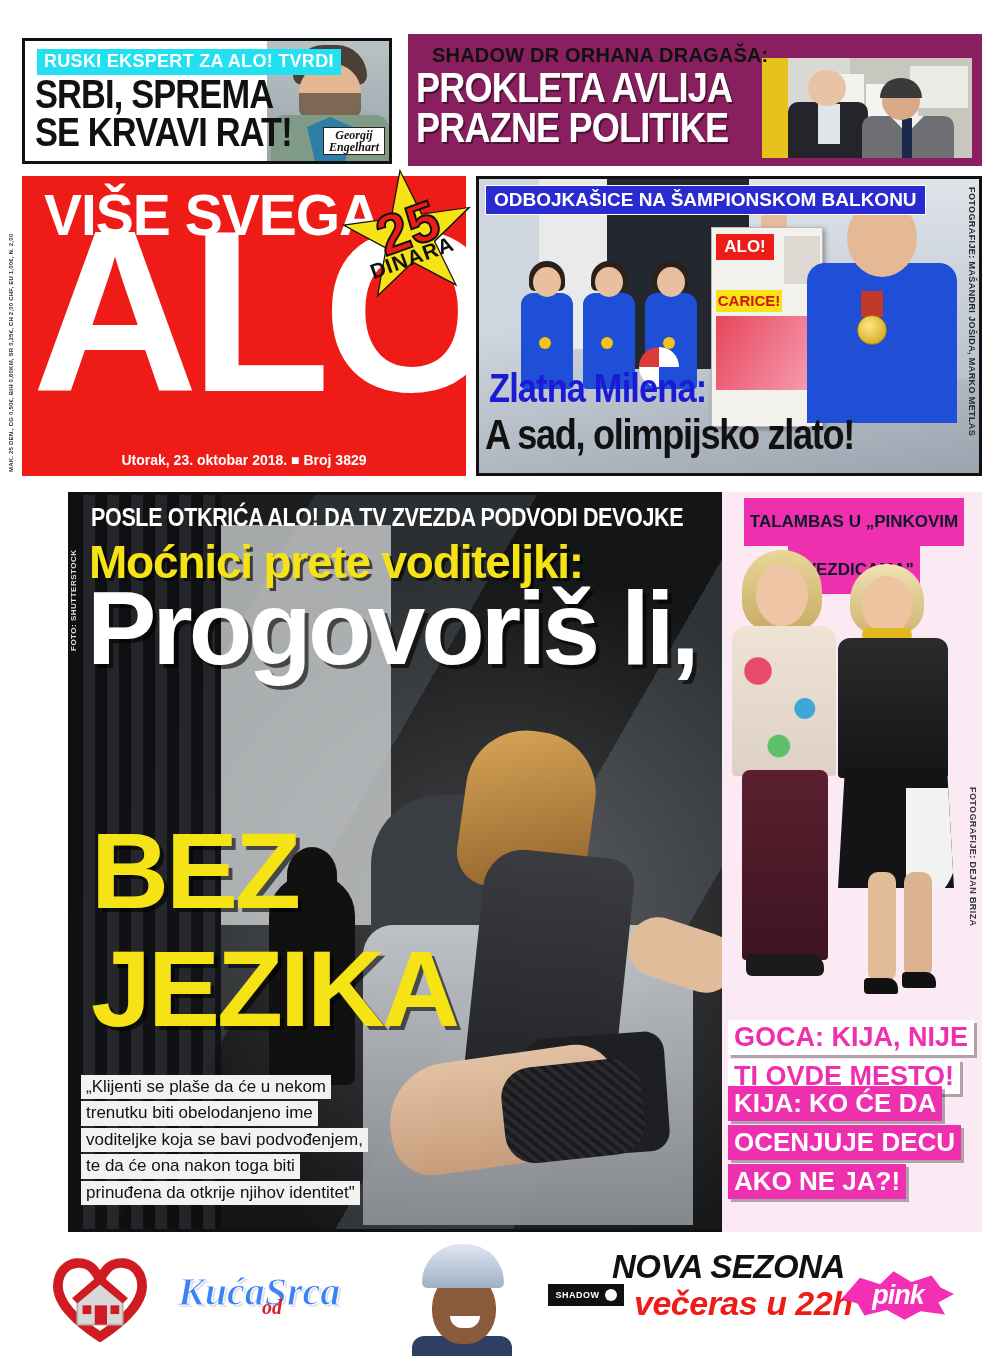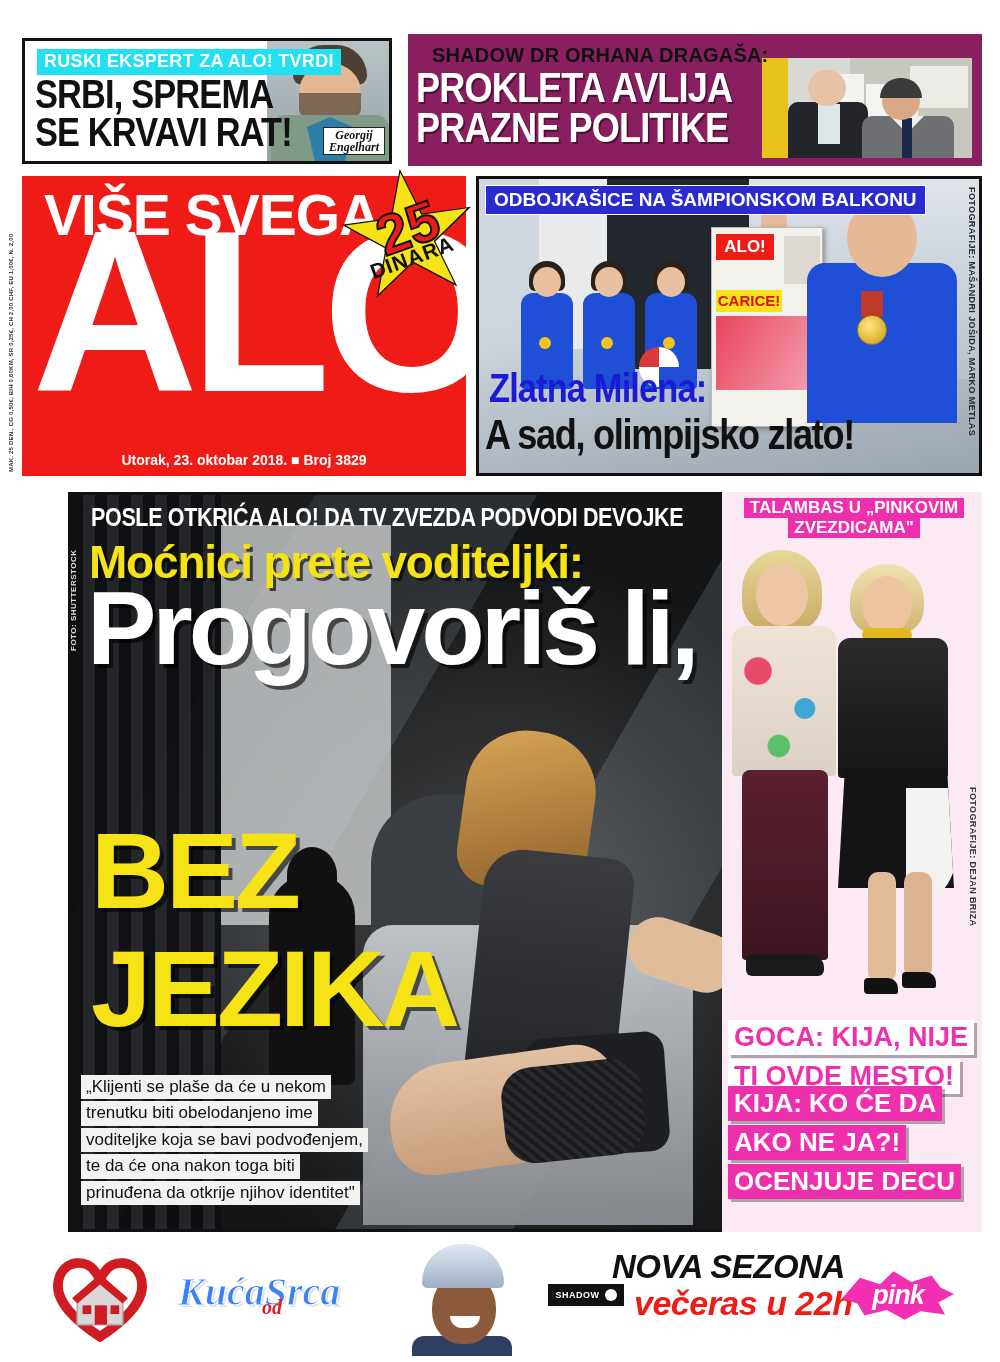--- a/index.html
+++ b/index.html
@@ -231,21 +231,21 @@
   }
 
   
   .side{
     left:722px; top:492px; width:260px; height:740px; background:#fbe9f4; overflow:hidden;
   }
   .side-kick{
     position:absolute; left:18px; top:6px; width:228px; text-align:center;
   }
   .side-kick span{
-    display:inline-block; background:#ee2fae; color:#ffffff; font-weight:bold; font-size:17px; padding:0 6px; line-height:1.18;
+    display:inline-block; background:#ee2fae; color:#0f172a; font-weight:bold; font-size:17px; padding:14px 6px; line-height:1.18;
   }
   .s-photo{ position:absolute; left:0; top:50px; width:260px; height:490px; }
   .w1-hair{ position:absolute; left:20px; top:8px; width:80px; height:82px; background:linear-gradient(#e8d79a,#c7ab63); border-radius:40px 40px 30px 30px; }
   .w1-face{ position:absolute; left:34px; top:22px; width:52px; height:62px; background:#eec6a5; border-radius:50%; }
   .w1-top{ position:absolute; left:10px; top:84px; width:104px; height:150px;
     background:
       radial-gradient(circle at 25% 30%, #e84a6a 0 10%, rgba(0,0,0,0) 11%),
       radial-gradient(circle at 70% 55%, #3fa7d6 0 9%, rgba(0,0,0,0) 10%),
       radial-gradient(circle at 45% 80%, #5cc06a 0 8%, rgba(0,0,0,0) 9%),
       linear-gradient(#efe3d6,#dcd1c4);
@@ -473,22 +473,22 @@
       <div class="w2-shoe1"></div>
       <div class="w2-shoe2"></div>
     </div>
     <div class="vert-credit-s">FOTOGRAFIJE: DEJAN BRIZA</div>
     <div class="s-h1">
       <span>GOCA: KIJA, NIJE</span>
       <span>TI OVDE MESTO!</span>
     </div>
     <div class="s-h2">
       <span>KIJA: KO ĆE DA</span>
+      <span>OCENJUJE DECU</span>
       <span>AKO NE JA?!</span>
-      <span>OCENJUJE DECU</span>
     </div>
   </div>
 
   <div class="abs adbar">
     <div class="heart">
       <svg viewBox="0 0 120 110" xmlns="http://www.w3.org/2000/svg">
         <path d="M60 104 C18 76 6 54 14 34 C21 17 44 14 55 30 C60 37 60 40 60 44 C60 40 60 37 65 30 C76 14 99 17 106 34 C114 54 102 76 60 104 Z" fill="none" stroke="#cf1b22" stroke-width="11"></path>
         <path d="M34 58 L60 36 L86 58 L86 90 L34 90 Z" fill="#d8d8d8" stroke="#b0b0b0" stroke-width="2"></path>
         <path d="M28 60 L60 32 L92 60 L86 66 L60 44 L34 66 Z" fill="#cf1b22"></path>
         <rect x="54" y="68" width="14" height="22" fill="#cf1b22"></rect>

